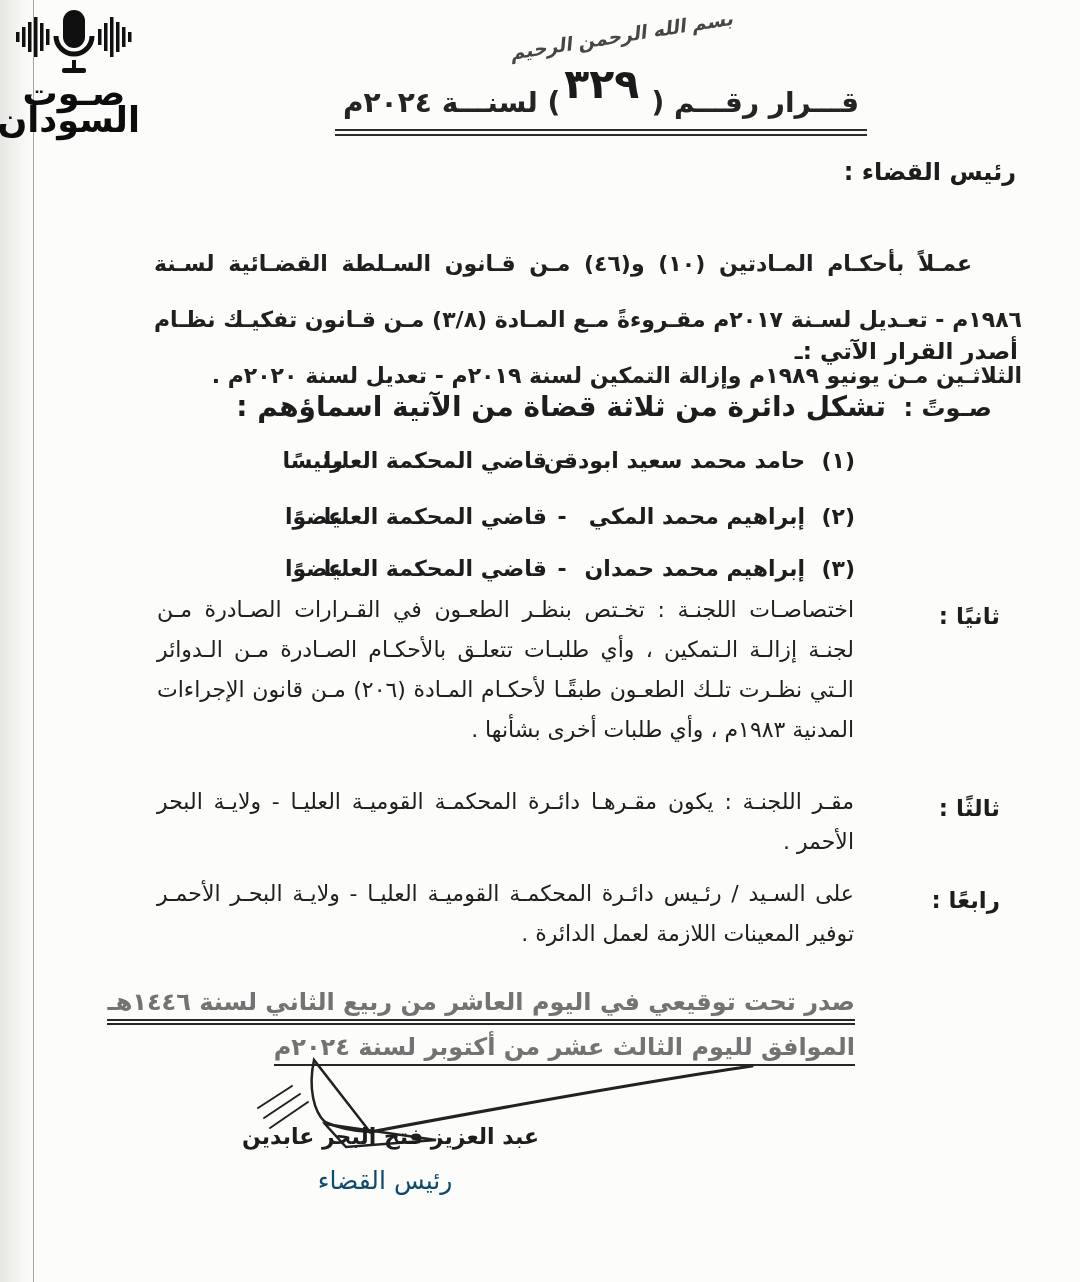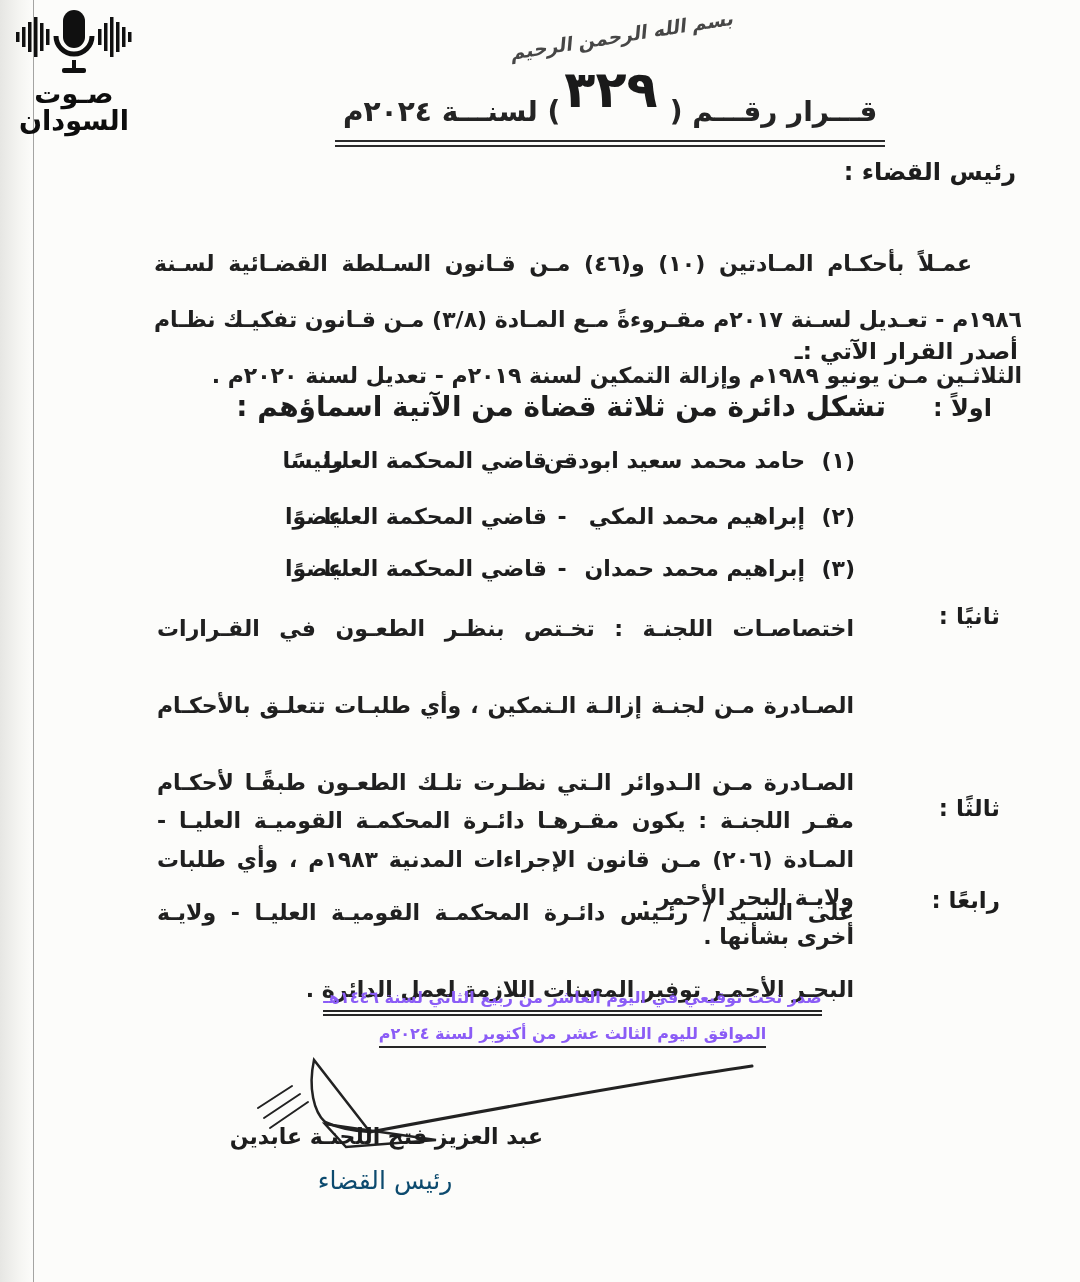--- a/index.html
+++ b/index.html
@@ -9,36 +9,36 @@
     font-family:"DejaVu Sans", sans-serif; color:#1d1d1d;
   }
   .scan-edge {
     position:absolute; left:0; top:0; width:33px; height:100%;
     background:linear-gradient(90deg,#e6e6e3,#f4f4f1 55%,#fcfcfa);
     border-right:1.5px solid rgba(110,110,110,.55);
   }
   
   .logo { position:absolute; left:8px; top:8px; width:132px; text-align:center; }
   .logo svg { display:block; margin:0 auto; }
-  .logo-text { font-weight:bold; font-size:27px; line-height:27px; color:#0d0d0d; direction:rtl; letter-spacing:0; }
+  .logo-text { font-weight:bold; font-size:35px; line-height:27px; color:#0d0d0d; direction:rtl; letter-spacing:0; }
   
   .bismillah {
     position:absolute; left:508px; top:24px; width:230px; text-align:center;
     direction:rtl; font-size:19px; font-weight:bold; color:#2e2e2e;
     transform:rotate(-9deg) skewX(-14deg); letter-spacing:-1px; opacity:.88;
   }
   
   .title { position:absolute; left:335px; top:74px; width:495px; text-align:center; }
   .title-inner {
     display:inline-block; direction:rtl; white-space:nowrap;
     font-size:28px; font-weight:bold; color:#242424;
     border-bottom:7px double #2b2b2b; padding:0 8px 7px 8px;
   }
   .hand-num {
-    position:relative; top:-14px; font-size:51px; letter-spacing:13px;
+    position:relative; top:-14px; font-size:41px; letter-spacing:13px;
     padding:0 12px 0 4px; font-weight:bold; color:#1a1a1a;
   }
   
   .rtl { direction:rtl; }
   .addressee { position:absolute; right:64px; top:158px; font-size:24px; font-weight:bold; white-space:nowrap; }
   .preamble {
     position:absolute; right:58px; top:236px; width:868px;
     font-size:22px; font-weight:bold; line-height:56px;
     text-align:justify; text-indent:50px; color:#202020;
   }
@@ -52,27 +52,27 @@
   .j-name { width:228px; }
   .j-sep { width:30px; text-align:center; }
   .j-title { width:190px; }
   .j-role { margin-right:14px; }
   .row-1 { top:448px; }
   .row-2 { top:504px; }
   .row-3 { top:556px; }
   
   .section { position:absolute; right:80px; display:flex; direction:rtl; align-items:flex-start; }
   .s-label { width:80px; font-size:23px; font-weight:bold; line-height:53px; white-space:nowrap; }
-  .s-par { width:697px; margin-right:66px; font-size:22px; font-weight:bold; line-height:77px; text-align:justify; color:#202020; }
+  .s-par { width:697px; margin-right:66px; font-size:22px; font-weight:normal; line-height:40px; text-align:justify; color:#202020; }
   .sec-2 { top:590px; }
   .sec-3 { top:782px; }
   .sec-4 { top:874px; }
   
   .dates { position:absolute; right:225px; top:988px; width:565px; text-align:center; direction:rtl; }
-  .date-line { display:inline-block; font-size:16px; font-weight:bold; white-space:nowrap; color:#8b5cf6; }
+  .date-line { display:inline-block; font-size:24px; font-weight:bold; white-space:nowrap; color:#737373; }
   .date-hijri { border-bottom:6px double #262626; padding-bottom:3px; margin-bottom:8px; }
   .date-greg { border-bottom:2.5px solid #262626; padding-bottom:3px; }
   
   .sig-svg { position:absolute; left:228px; top:1052px; }
   .sig-name { position:absolute; left:238px; top:1124px; width:305px; text-align:center; direction:rtl; font-size:22px; font-weight:bold; white-space:nowrap; }
   .sig-title { position:absolute; left:300px; top:1166px; width:170px; text-align:center; direction:rtl; font-size:25px; font-weight:500; color:#0c4a6e; white-space:nowrap; }
 </style>
 </head>
 <body>
 
@@ -116,21 +116,21 @@
     <span class="title-inner"><span>قـــرار رقـــم (</span><span class="hand-num">٣٢٩</span><span>) لسنـــة ٢٠٢٤م</span></span>
   </div>
 
   <div class="addressee rtl">رئيس القضاء :</div>
 
   <div class="preamble rtl">عمـلاً بأحكـام المـادتين (١٠) و(٤٦) مـن قـانون السـلطة القضـائية لسـنة ١٩٨٦م - تعـديل لسـنة ٢٠١٧م مقـروءةً مـع المـادة (٣/٨) مـن قـانون تفكيـك نظـام الثلاثـين مـن يونيو ١٩٨٩م وإزالة التمكين لسنة ٢٠١٩م - تعديل لسنة ٢٠٢٠م .</div>
 
   <div class="issue-line rtl">أصدر القرار الآتي :ـ</div>
 
   <div class="first-line">
-    <span class="f-label">اولاً :</span>
+    <span class="f-label">صـوتً :</span>
     <span class="f-text">تشكل دائرة من ثلاثة قضاة من الآتية اسماؤهم :</span>
   </div>
 
   <div class="judge-row row-1">
     <span class="j-num">(١)</span>
     <span class="j-name">حامد محمد سعيد ابودقن</span>
     <span class="j-sep">–</span>
     <span class="j-title">قاضي المحكمة العليا</span>
     <span class="j-role">رئيسًا</span>
   </div>
@@ -178,15 +178,15 @@
 
       <path d="M142 80 L86 8 C80 36 86 60 97 70" stroke-width="2.5"></path>
       <path d="M97 70 C110 76 126 79 142 80" stroke-width="2.5"></path>
 
       <path d="M97 72 L208 88 L118 95 Z" stroke-width="2.5"></path>
 
       <path d="M142 80 C260 58 400 32 524 14" stroke-width="3"></path>
     </g>
   </svg>
 
-  <div class="sig-name">عبد العزيز فتح اللجنـة عابدين</div>
+  <div class="sig-name">عبد العزيز فتح البحر عابدين</div>
   <div class="sig-title">رئيس القضاء</div>
 </div>
 
 </body></html>

